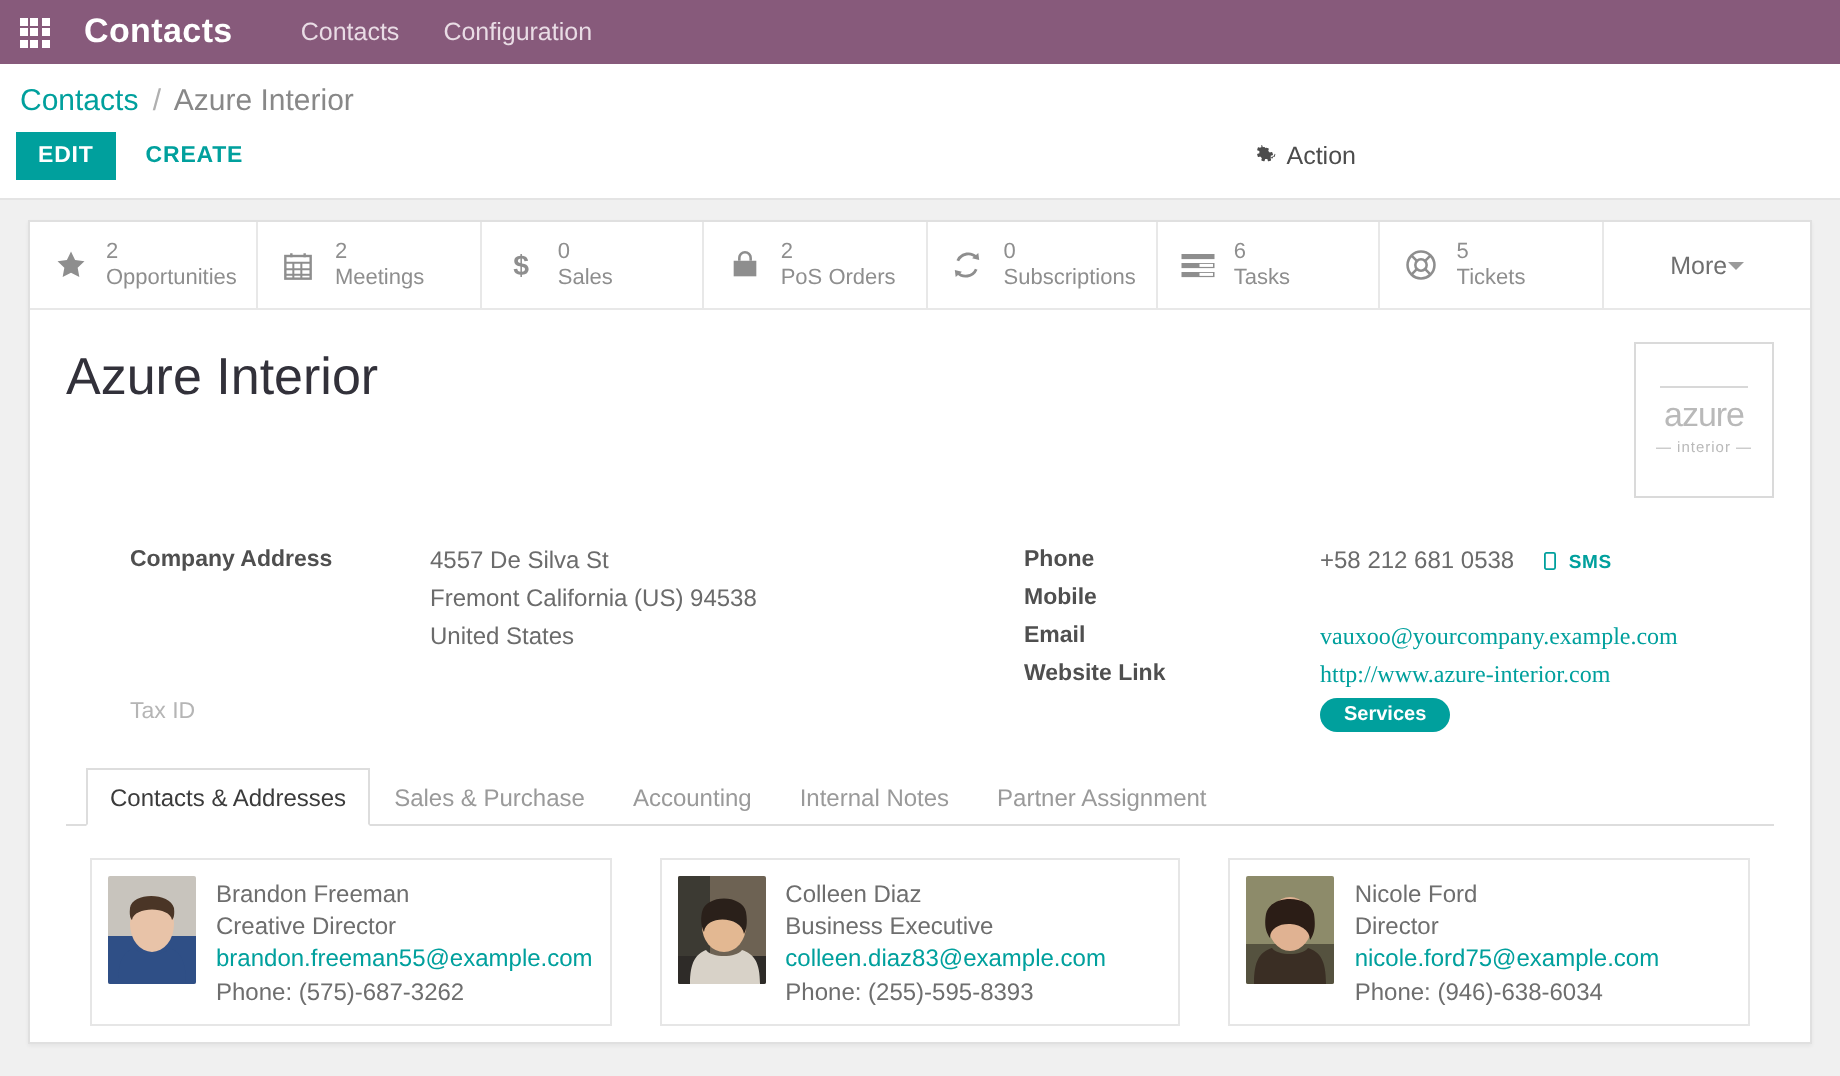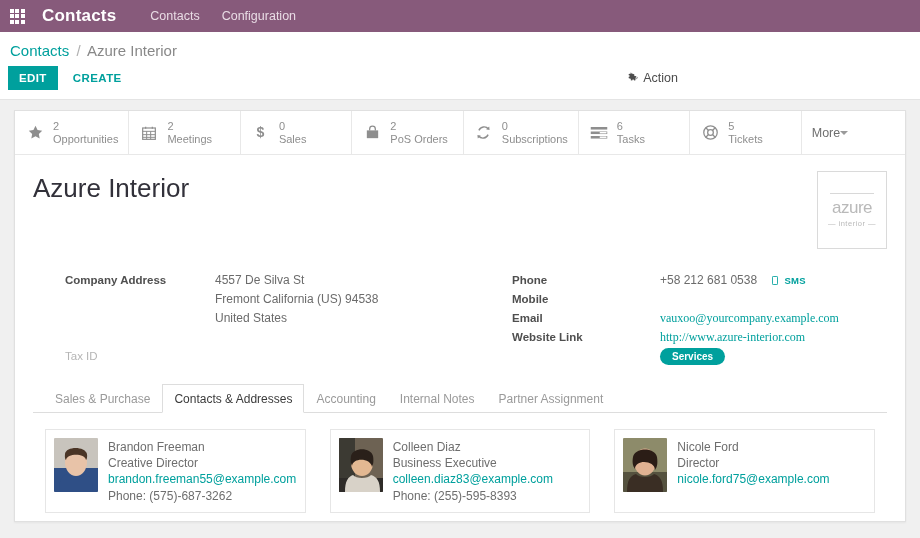--- a/index.html
+++ b/index.html
@@ -123,21 +123,21 @@
     color: #8e8e8e;
     cursor: pointer;
   }
   .stat:last-child { border-right: none; }
   .stat .ic { width: 20px; height: 20px; flex: none; display:flex; align-items:center; justify-content:center; }
   .stat .txt { line-height: 1.12; }
   .stat .num { font-size: 11px; display:block; }
   .stat .lbl { font-size: 11px; display:block; }
   .stat-more {
     flex: .92;
-    display:flex; align-items:center; 
+    display:flex; align-items:center; justify-content:center;
     gap: 0;
     font-size: 12.5px;
     color: #6f6f6f;
     cursor: pointer;
     border-right: none;
   }
   .caret {
     width:0;height:0;border-left:4px solid transparent;border-right:4px solid transparent;
     border-top:4px solid #9a9a9a;
   }
@@ -464,22 +464,22 @@
         <div class="val link">http://www.azure-interior.com</div>
         <div class="val">
           <span class="tag-pill">Services</span>
         </div>
       </div>
     </div>
   </div>
 
   <div class="notebook">
     <div class="tabs">
+      <div class="tab active">Contacts &amp; Addresses</div>
       <div class="tab">Sales &amp; Purchase</div>
-      <div class="tab active">Contacts &amp; Addresses</div>
       <div class="tab">Accounting</div>
       <div class="tab">Internal Notes</div>
       <div class="tab">Partner Assignment</div>
     </div>
 
     <div class="cards">
 
       <div class="card">
         <div class="avatar">
           <svg width="44" height="54" viewBox="0 0 44 54">
@@ -524,20 +524,21 @@
             <rect y="34" width="44" height="20" fill="#55523f"></rect>
             <ellipse cx="22" cy="24" rx="11" ry="13.5" fill="#e0b292"></ellipse>
             <path d="M10 19c2-10 22-10 24 0 1 7 0 10-2 13 0-10-20-11-20-1-2-3-3-6-2-12z" fill="#2b1d16"></path>
             <path d="M13 36c3 4 15 4 18 0 6 2 9 6 9 18H4c0-12 3-16 9-18z" fill="#3a2e24"></path>
           </svg>
         </div>
         <div class="card-body">
           <div class="c-name">Nicole Ford</div>
           <div class="c-role">Director</div>
           <div class="c-mail">nicole.ford75@example.com</div>
+          <div class="c-phone">Phone: (946)-638-6034</div>
         </div>
       </div>
 
     </div>
   </div>
 
 </div>
 </div>
 
 </body></html>

